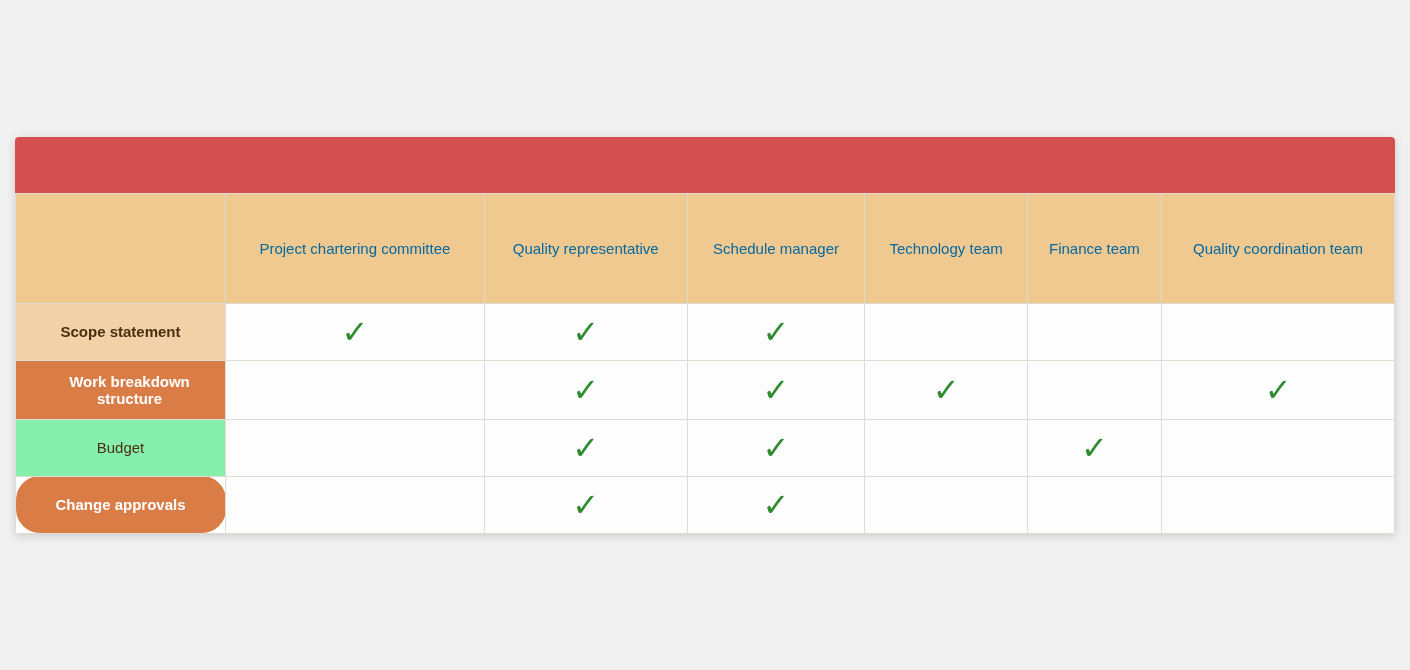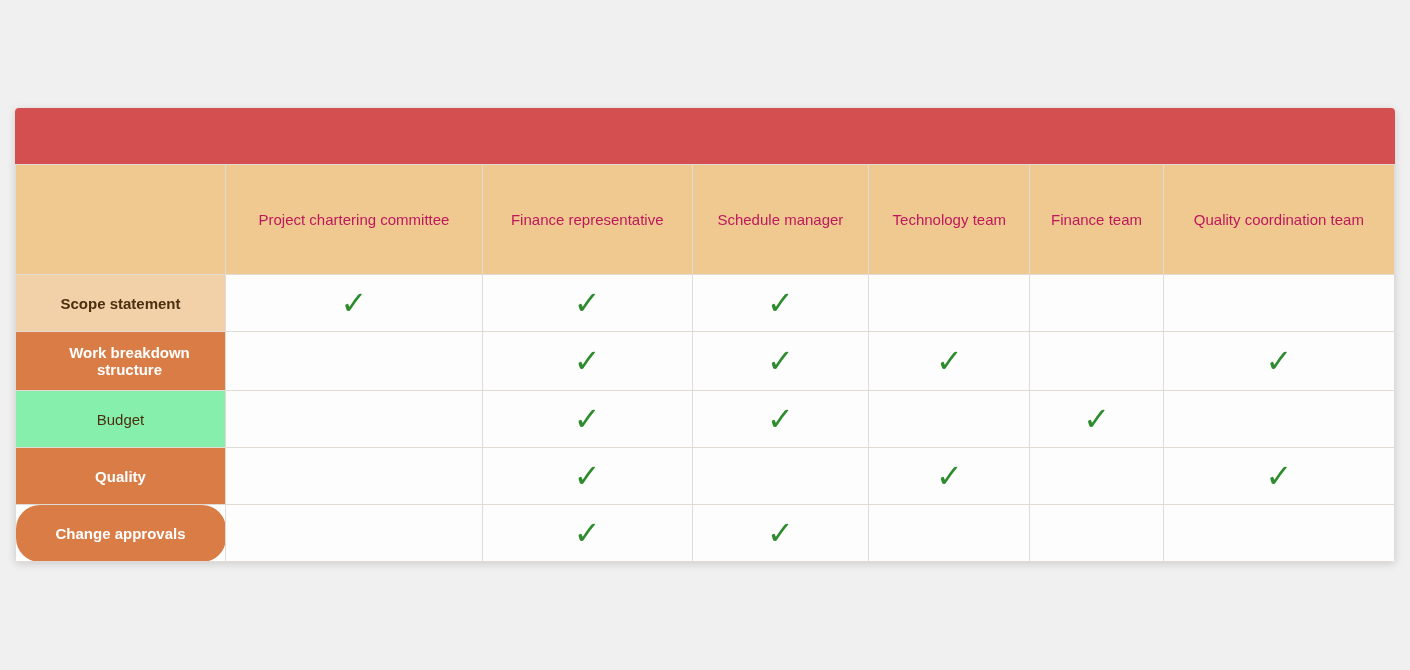--- a/index.html
+++ b/index.html
@@ -33,21 +33,21 @@
       border-collapse: collapse;
     }
     .matrix-table th, .matrix-table td {
       border: 1px solid #e0dbd4;
       text-align: center;
       vertical-align: middle;
       padding: 12px 8px;
     }
     .matrix-table th {
       background: #f0c990;
-      color: #be185d;
+      color: #0369a1;
       font-weight: 400;
       font-size: 15px;
       height: 110px;
       vertical-align: middle;
     }
     .col-label {
       background: #f0c990 !important;
       width: 210px;
     }
     .row-label {
@@ -83,21 +83,21 @@
 </head>
 <body>
 
 <div class="matrix-container">
   <div class="matrix-title"></div>
   <table class="matrix-table">
     <thead>
       <tr>
         <th class="col-label"></th>
         <th>Project chartering committee</th>
-        <th>Finance representative</th>
+        <th>Quality representative</th>
         <th>Schedule manager</th>
         <th>Technology team</th>
         <th>Finance team</th>
         <th>Quality coordination team</th>
       </tr>
     </thead>
     <tbody>
     <tr class="row-1">
           <td class="row-label">Scope statement</td>
           <td><span class="checkmark">✓</span></td>
@@ -118,29 +118,20 @@
         </tr>
         <tr class="row-3">
           <td class="row-label">Budget</td>
           <td></td>
           <td><span class="checkmark">✓</span></td>
           <td><span class="checkmark">✓</span></td>
           <td></td>
           <td><span class="checkmark">✓</span></td>
           <td></td>
         </tr>
-        <tr class="row-4">
-          <td class="row-label">Quality</td>
-          <td></td>
-          <td><span class="checkmark">✓</span></td>
-          <td></td>
-          <td><span class="checkmark">✓</span></td>
-          <td></td>
-          <td><span class="checkmark">✓</span></td>
-        </tr>
         <tr class="row-6">
           <td class="row-label">Change approvals</td>
           <td></td>
           <td><span class="checkmark">✓</span></td>
           <td><span class="checkmark">✓</span></td>
           <td></td>
           <td></td>
           <td></td>
         </tr>
       </tbody>

